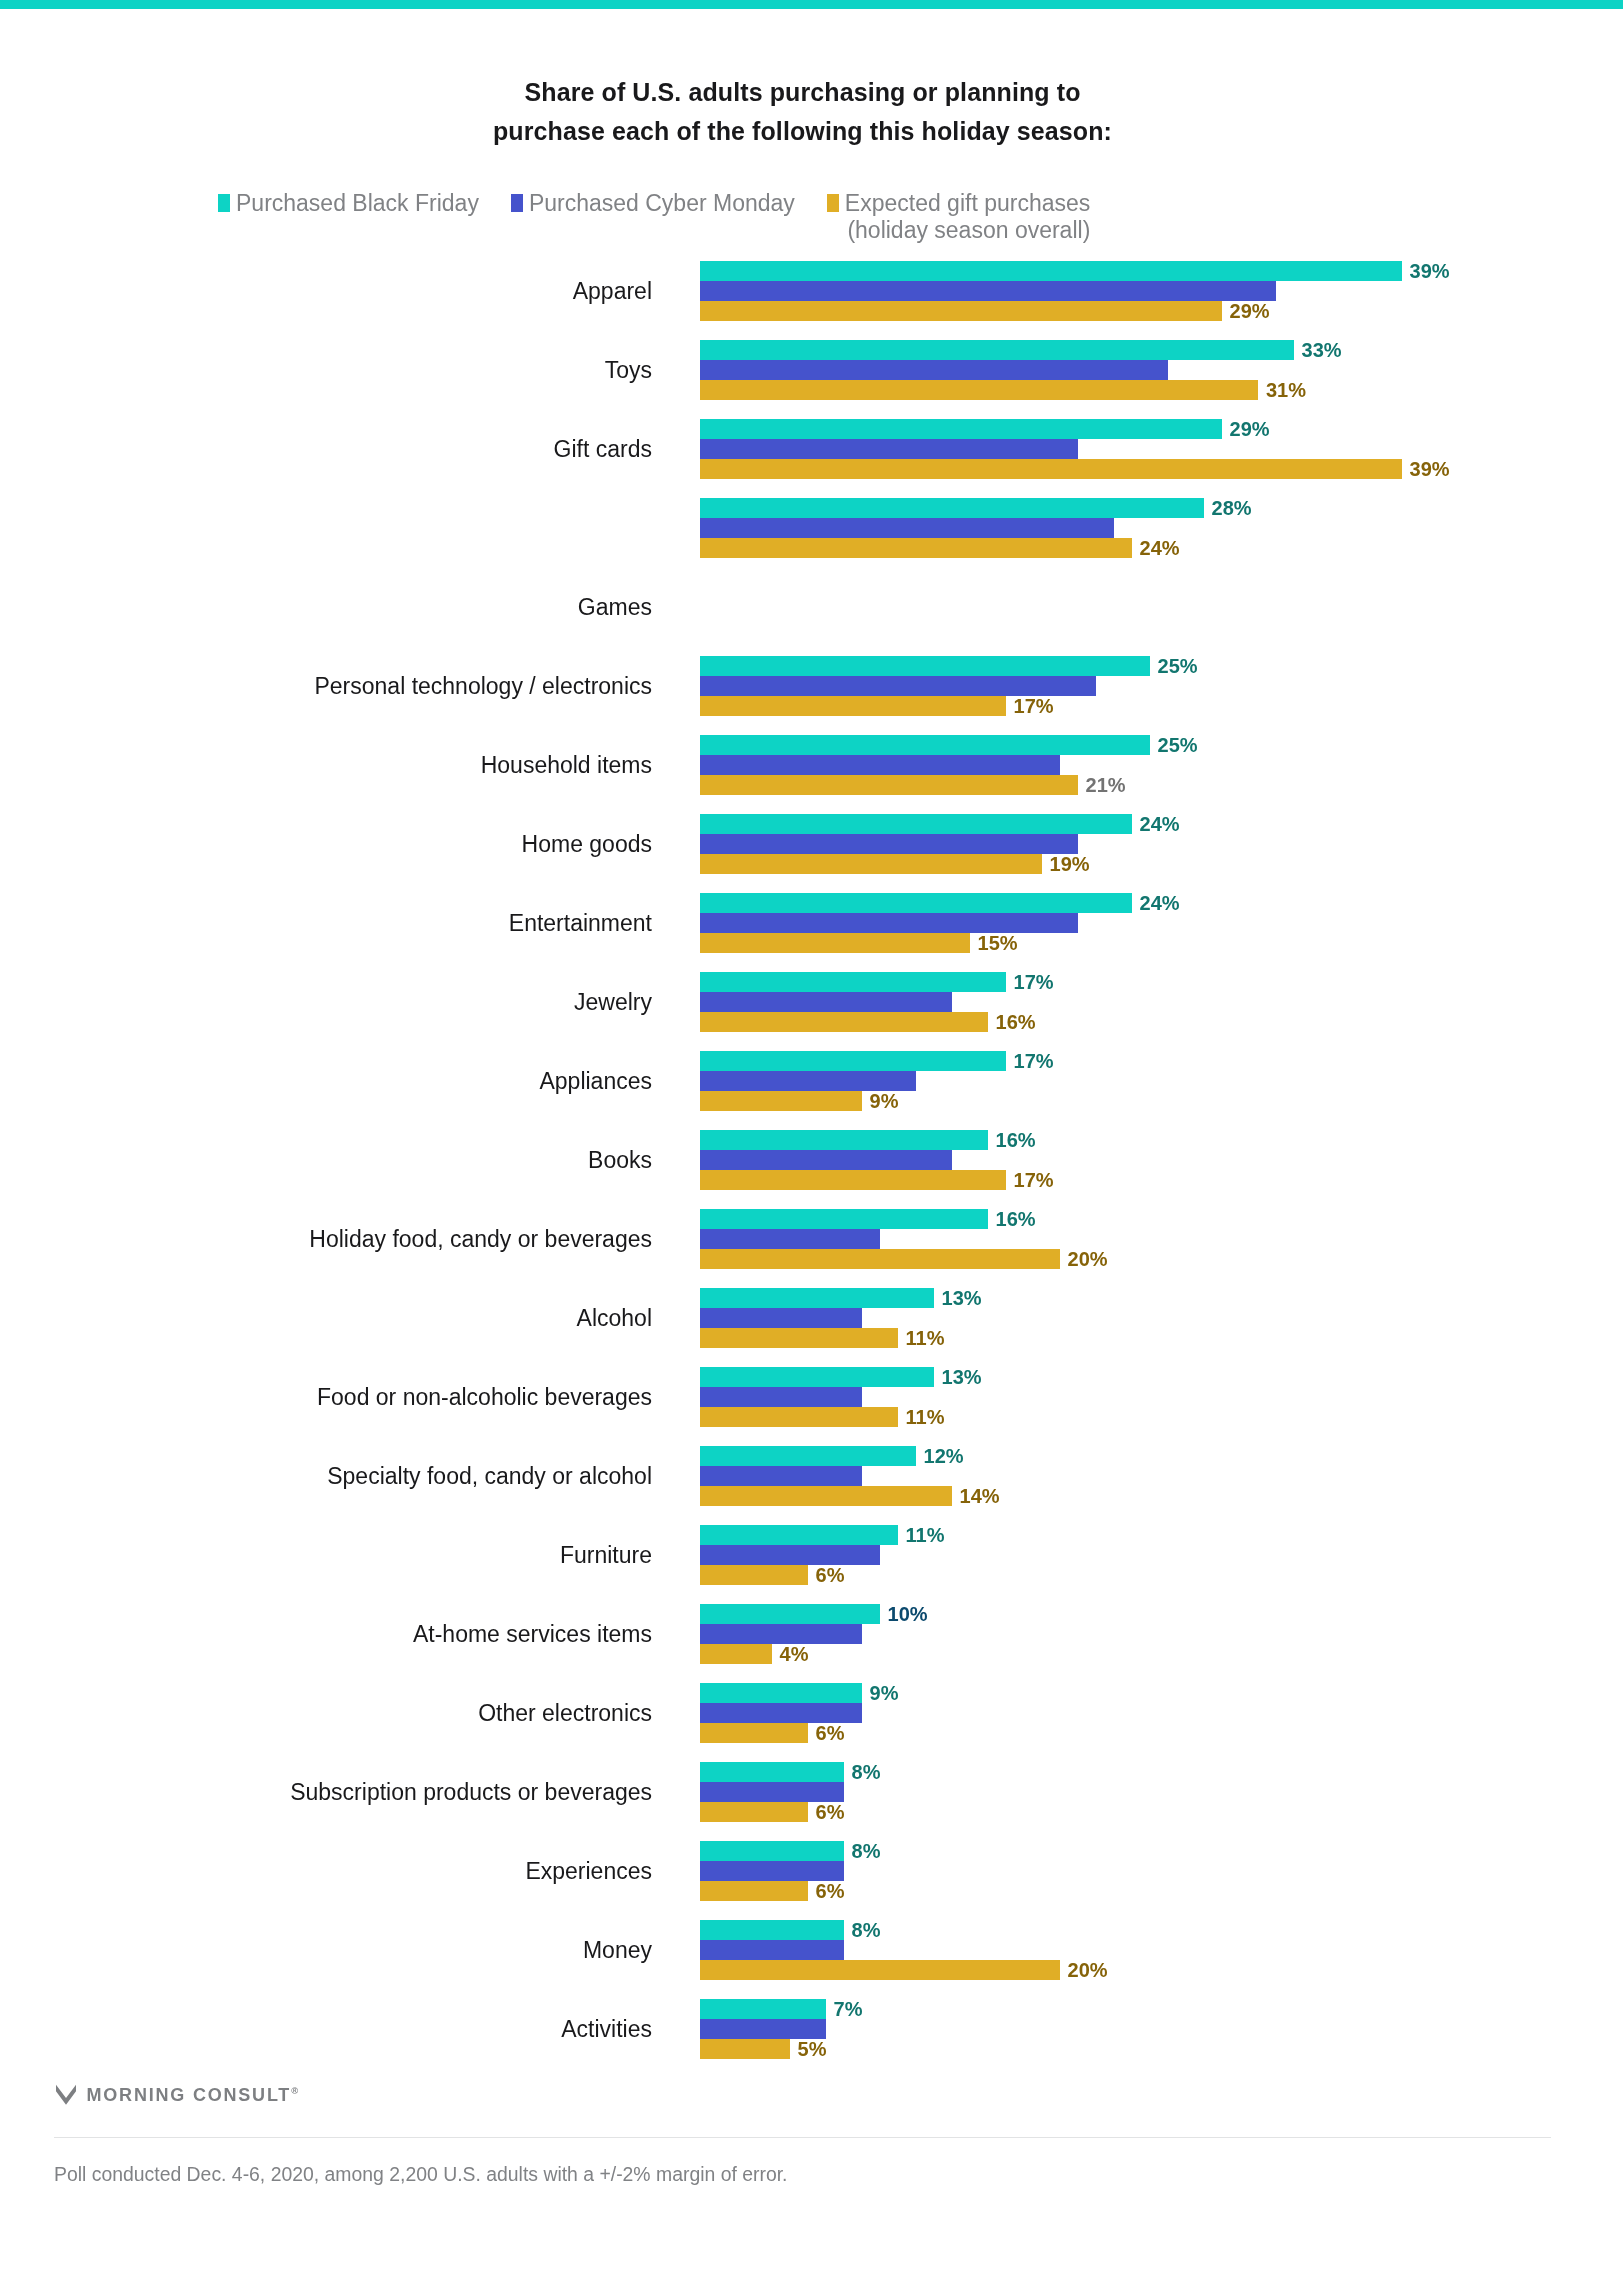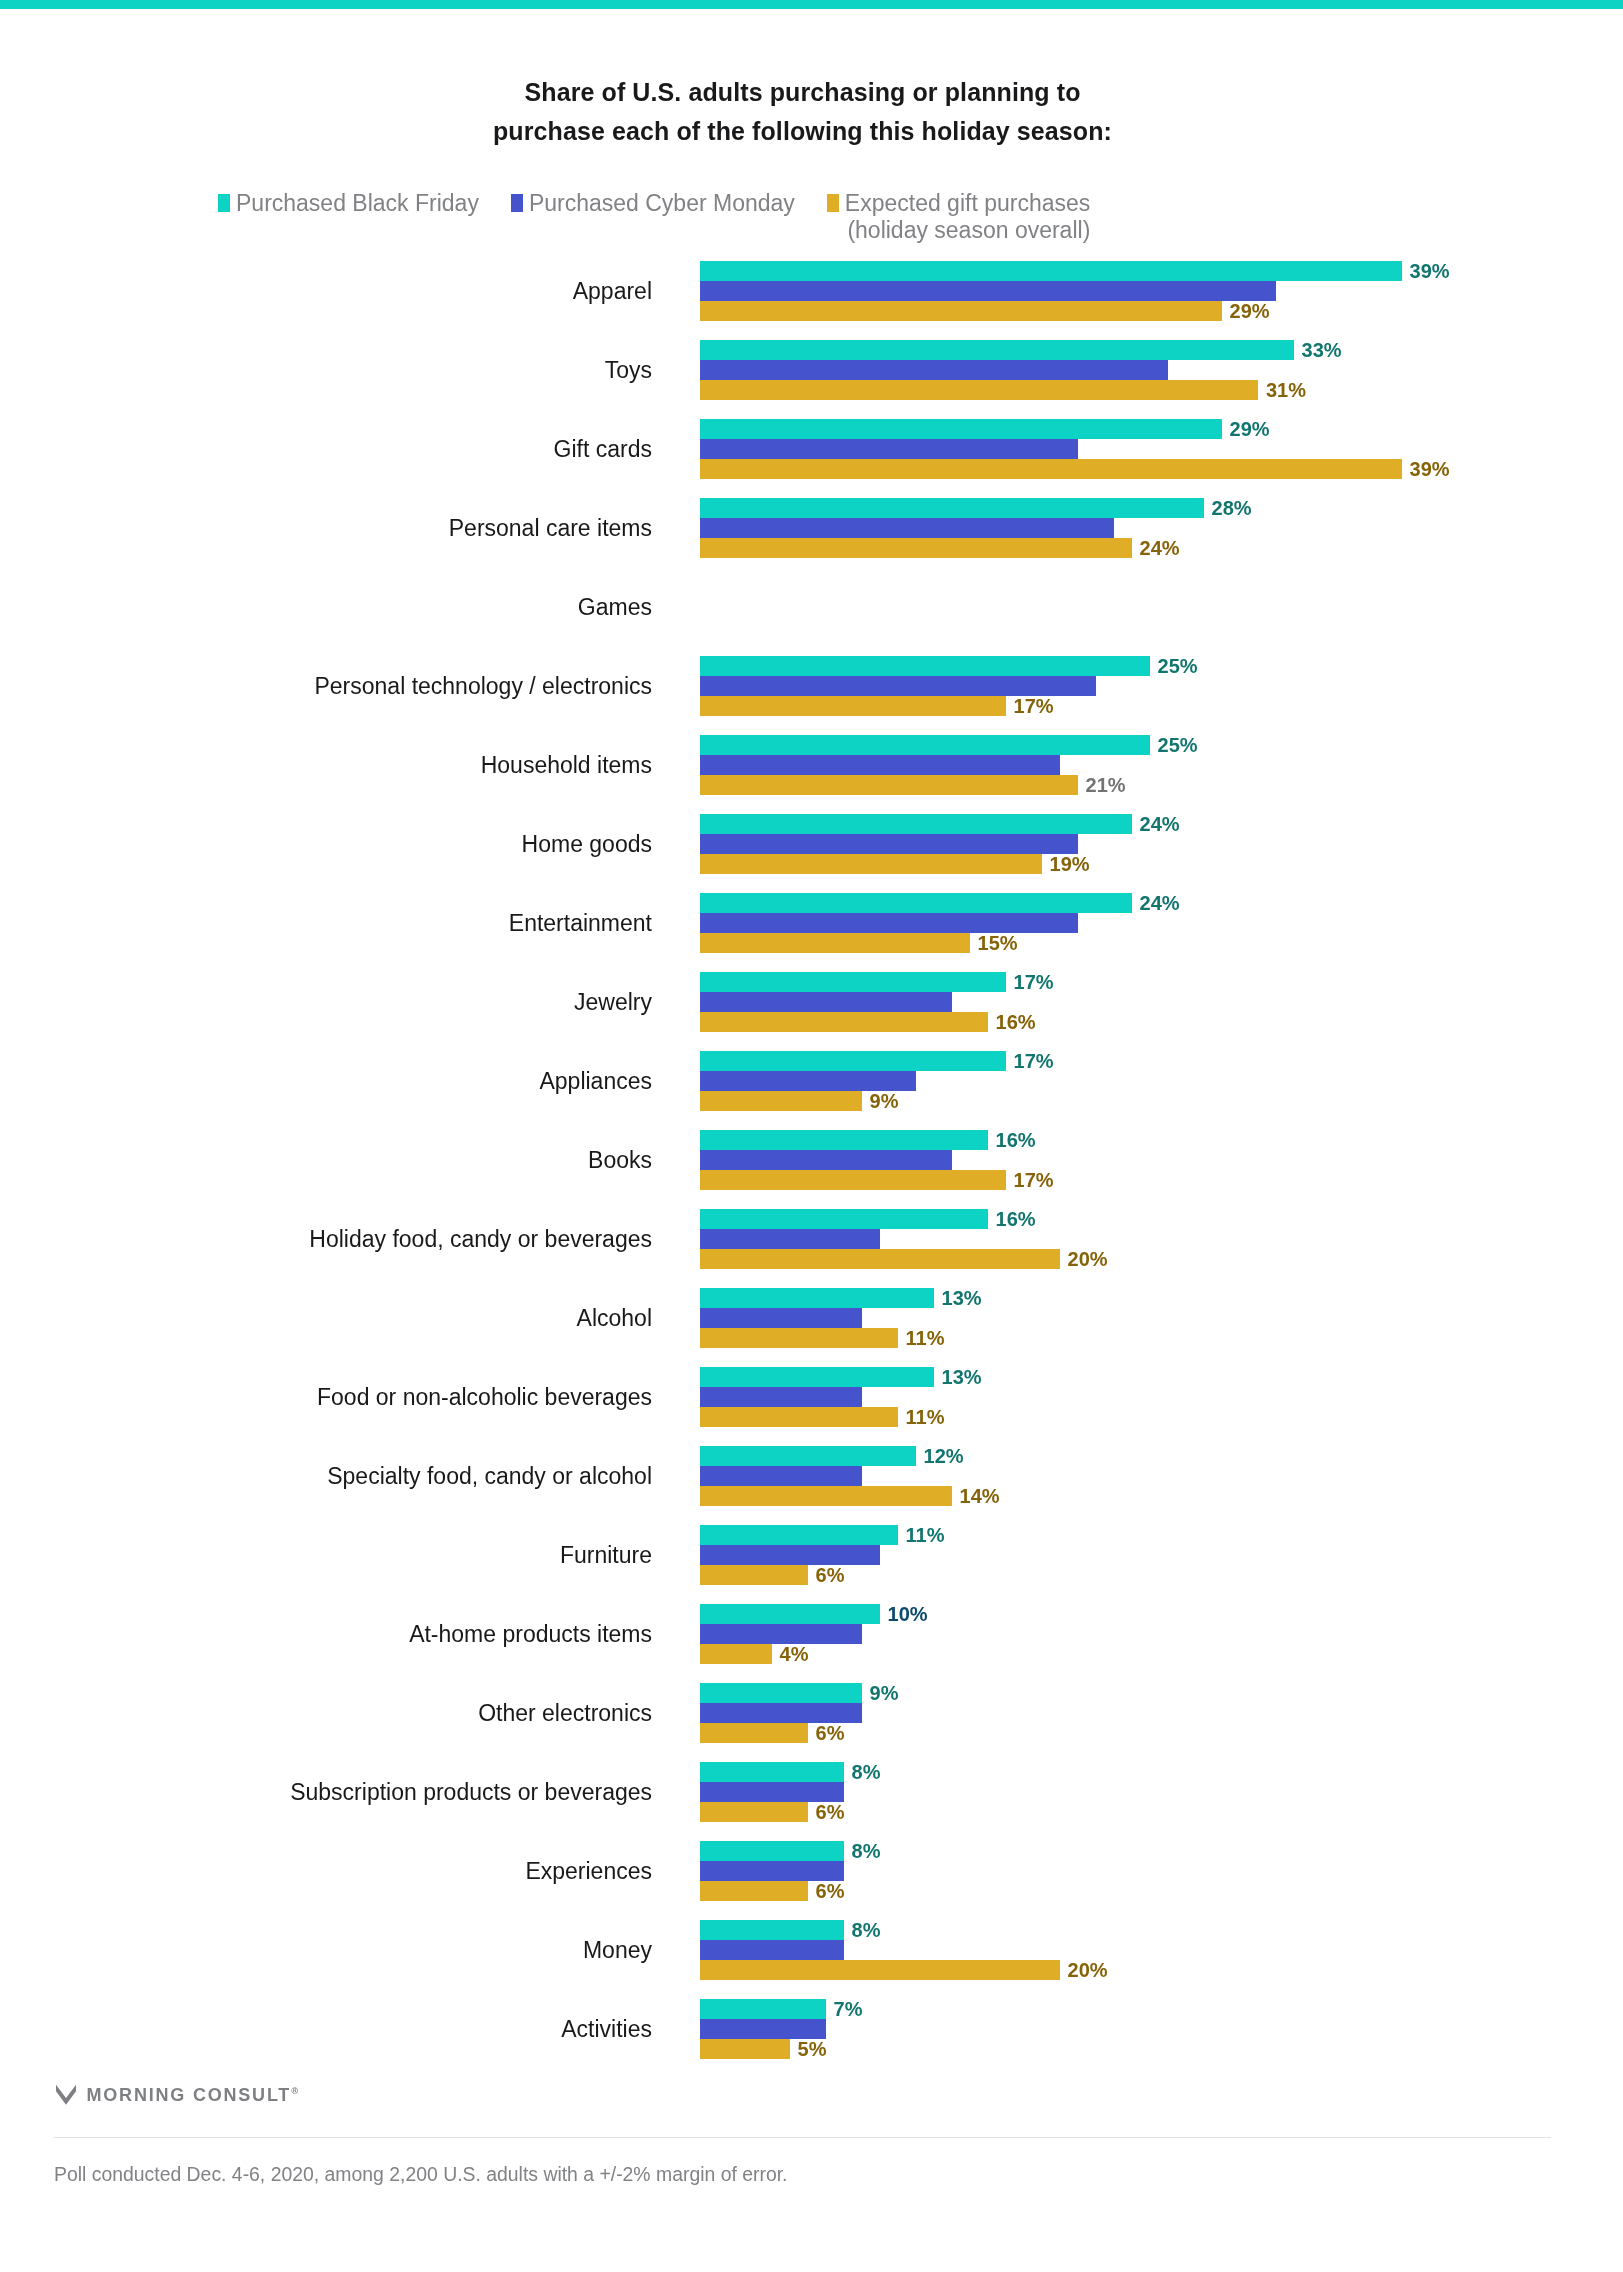--- a/index.html
+++ b/index.html
@@ -230,21 +230,20 @@
           <div class="bar-row series-cm">
             <div class="bar" style="width: 378px; background: rgb(69, 83, 204);"></div>
           </div>
           <div class="bar-row series-eg">
             <div class="bar" style="width: 702px; background: rgb(224, 174, 38);"></div>
             <span class="bar-value" style="color: rgb(134, 99, 9);">39%</span>
           </div>
         </div>
       </div>
       <div class="bar-group">
-        <div class="cat-label">Personal care items</div>
         <div class="bars">
           <div class="bar-row series-bf">
             <div class="bar" style="width: 504px; background: rgb(13, 211, 197);"></div>
             <span class="bar-value" style="color: rgb(18, 118, 111);">28%</span>
           </div>
           <div class="bar-row series-cm">
             <div class="bar" style="width: 414px; background: rgb(69, 83, 204);"></div>
           </div>
           <div class="bar-row series-eg">
             <div class="bar" style="width: 432px; background: rgb(224, 174, 38);"></div>
@@ -441,21 +440,21 @@
           <div class="bar-row series-cm">
             <div class="bar" style="width: 180px; background: rgb(69, 83, 204);"></div>
           </div>
           <div class="bar-row series-eg">
             <div class="bar" style="width: 108px; background: rgb(224, 174, 38);"></div>
             <span class="bar-value" style="color: rgb(134, 99, 9);">6%</span>
           </div>
         </div>
       </div>
       <div class="bar-group">
-        <div class="cat-label">At-home products items</div>
+        <div class="cat-label">At-home services items</div>
         <div class="bars">
           <div class="bar-row series-bf">
             <div class="bar" style="width: 180px; background: rgb(13, 211, 197);"></div>
             <span class="bar-value" style="color: #0c4a6e;">10%</span>
           </div>
           <div class="bar-row series-cm">
             <div class="bar" style="width: 162px; background: rgb(69, 83, 204);"></div>
           </div>
           <div class="bar-row series-eg">
             <div class="bar" style="width: 72px; background: rgb(224, 174, 38);"></div>

